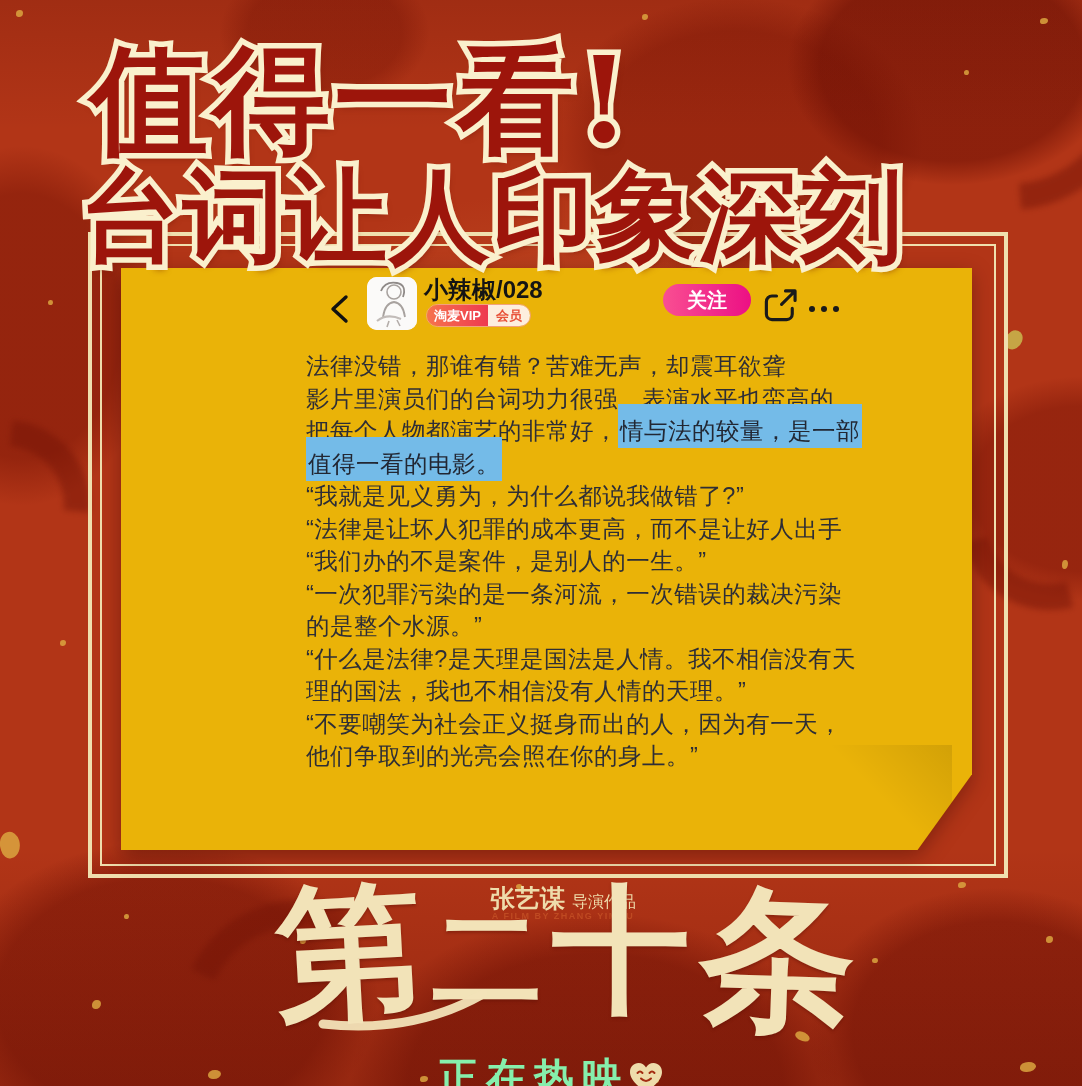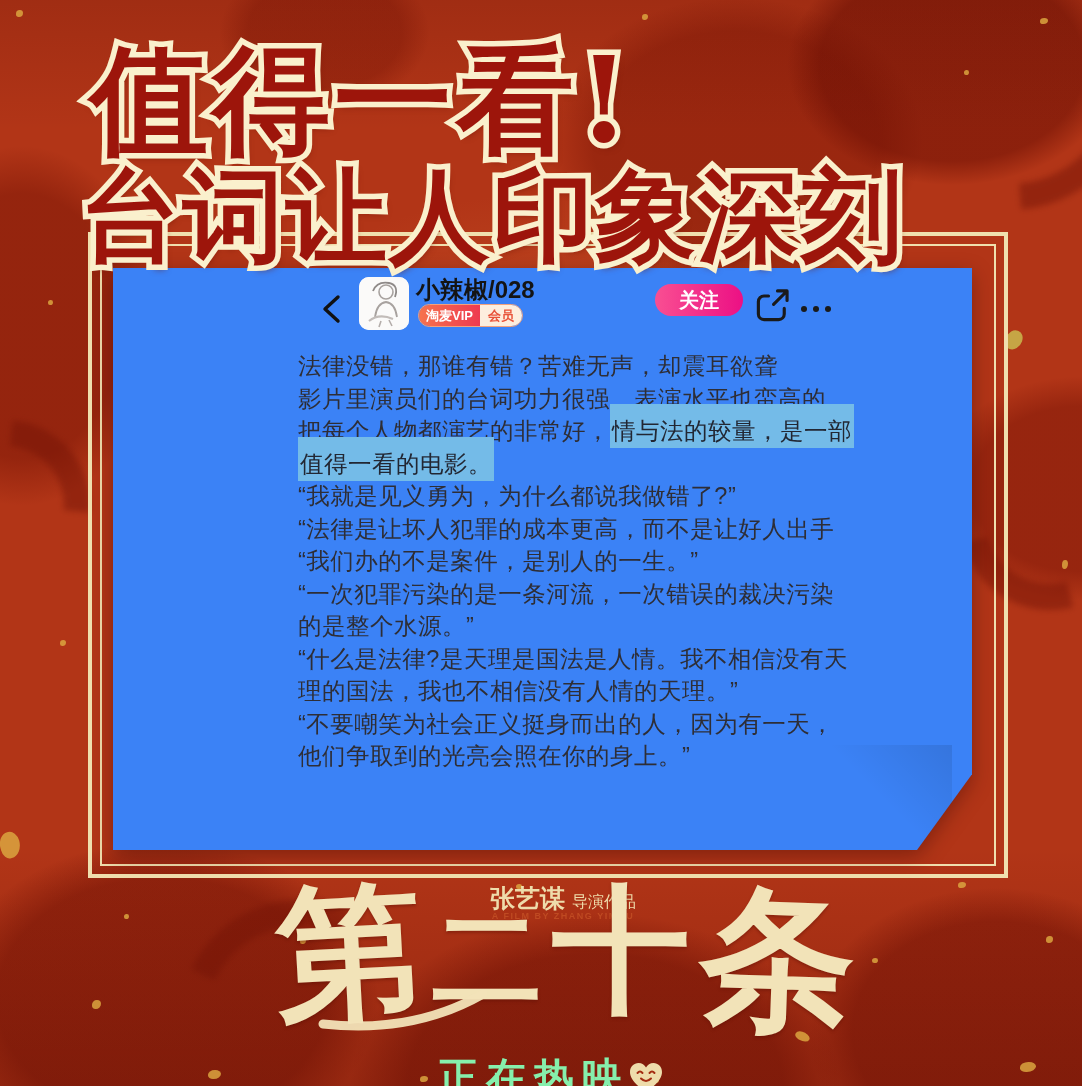--- a/index.html
+++ b/index.html
@@ -41,22 +41,22 @@
   .poster-title .stroke { position:absolute; left:0; top:0;
     -webkit-text-stroke:11px #faf0cd; color:#faf0cd;
     text-shadow:3px 5px 6px rgba(110,18,6,.55); }
   .poster-title .fill { position:relative; z-index:1; color:#9d150b; }
   .t1 { left:90px;  top:22px;  font-size:118px; letter-spacing:4px; }
   .t2 { left:80px;  top:150px; font-size:101px; letter-spacing:2px; }
 
   
   .card-wrap { position:absolute; left:113px; top:268px; width:859px; height:582px; z-index:3;
     filter:drop-shadow(0 6px 10px rgba(70,12,4,.45)); }
-  .card { position:absolute; inset:0; background:#3b82f6;
-    clip-path:polygon(0 0, 100% 0, 100% 87%, 93.6% 100%, 0 100%); }
+  .card { position:absolute; inset:0; background:#eab308;
+    clip-path:polygon(0 0, 100% 0, 100% 87%, 93.6% 100%, 0 100%);margin-left:8px; }
   .card::after { content:""; position:absolute; right:20px; bottom:0; width:120px; height:105px;
     background:linear-gradient(225deg, rgba(0,0,0,.10), transparent 55%); }
 
   
   .back-icon { position:absolute; left:207px; top:26px; width:24px; height:30px; }
   .avatar { position:absolute; left:246px; top:9px; width:50px; height:53px;
     border-radius:10px; overflow:hidden; background:#fbfafa; }
   .username { position:absolute; left:303px; top:6px; font-size:24px; font-weight:700; color:#141414; }
   .badge { position:absolute; left:305px; top:36px; display:inline-flex; height:23px;
     border:1px solid #f3a27d; border-radius:12px; overflow:hidden; font-size:13px; line-height:21px; }

